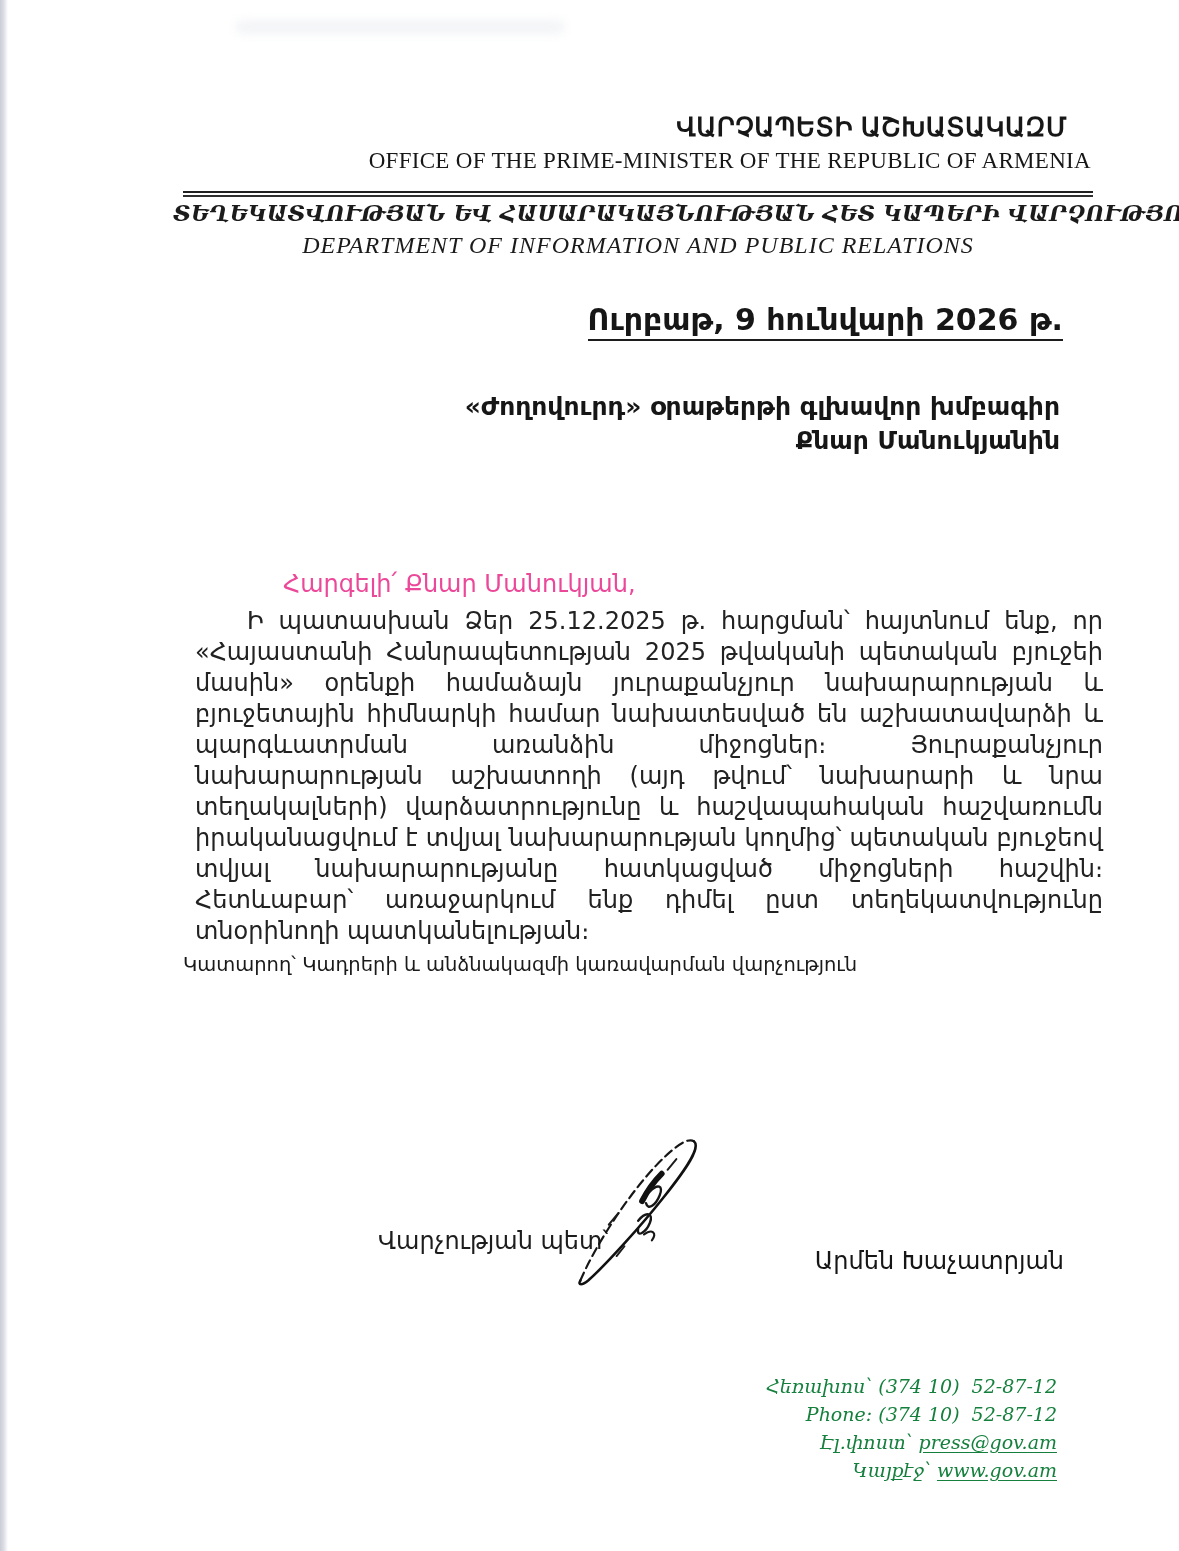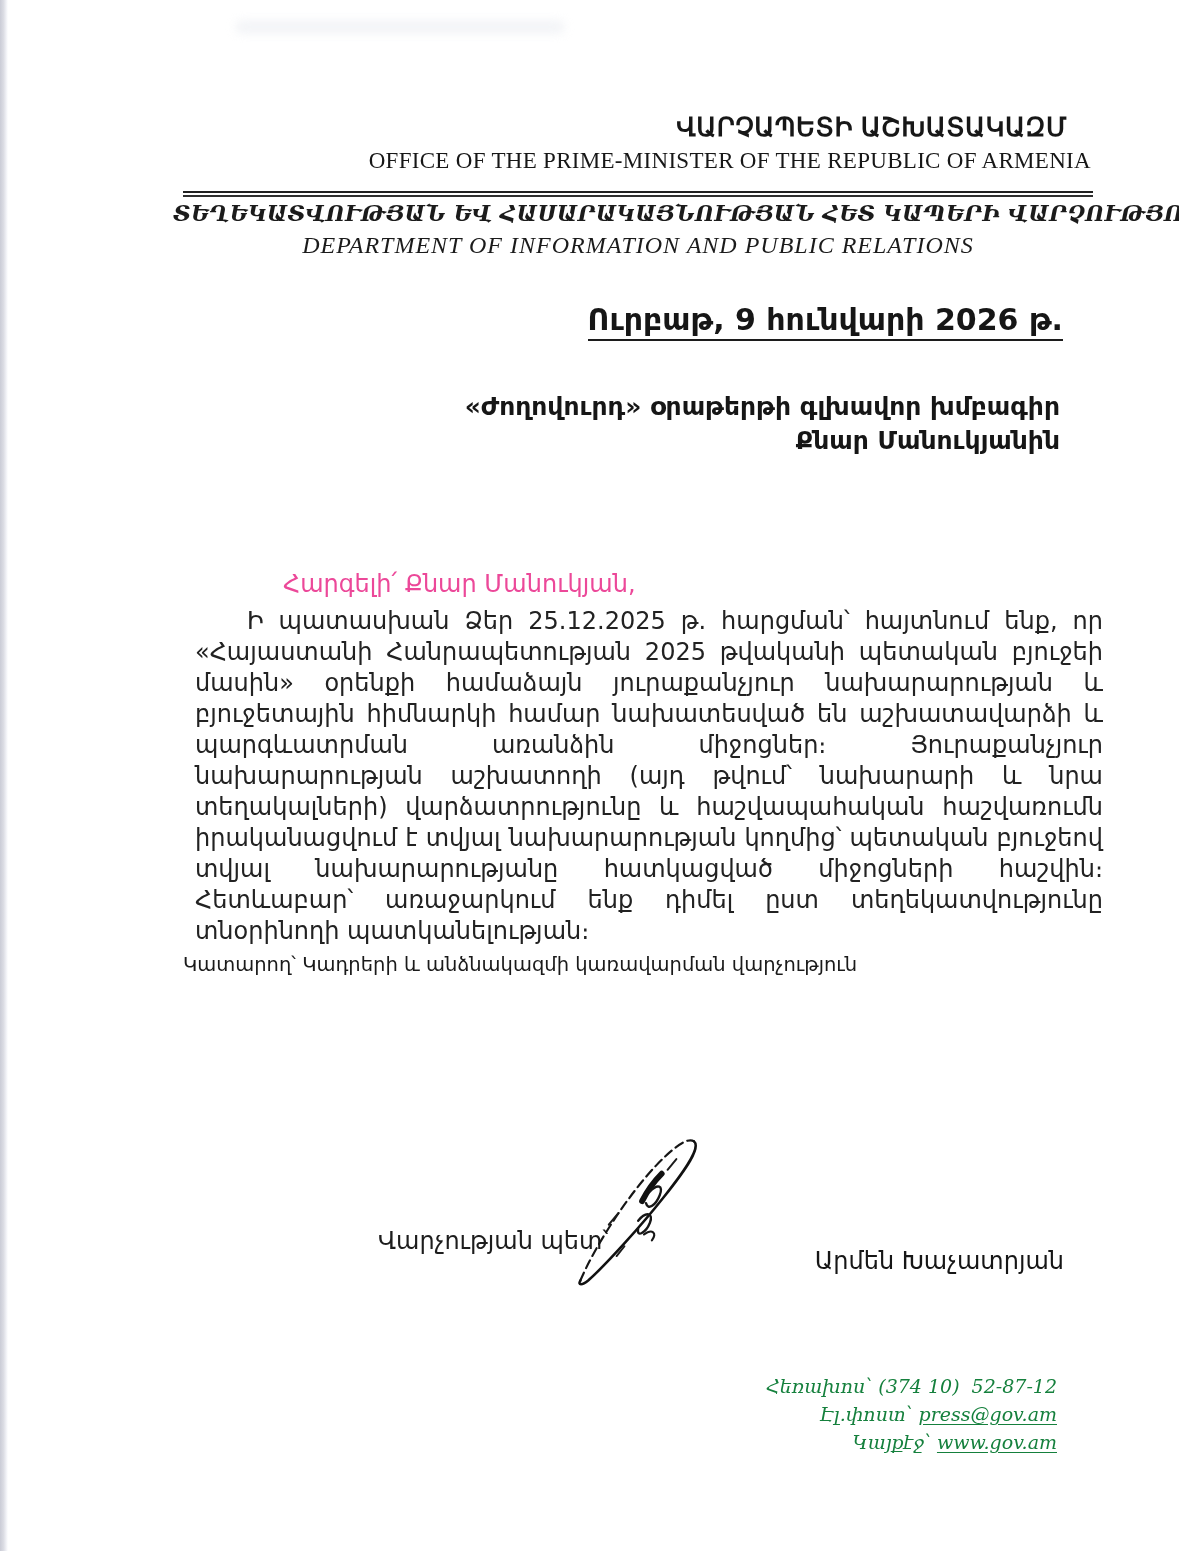--- a/index.html
+++ b/index.html
@@ -145,17 +145,18 @@
     <path d="M 104 62 C 112 54, 118 56, 114 66 C 110 76, 102 82, 100 74" stroke="#161616" stroke-width="2.4" stroke-linecap="round"></path>
     <path d="M 92 92 C 100 82, 108 84, 104 94 C 100 104, 90 110, 92 100" stroke="#161616" stroke-width="2.4" stroke-linecap="round"></path>
     <path d="M 98 106 C 106 100, 112 104, 106 112" stroke="#161616" stroke-width="2.2" stroke-linecap="round"></path>
     <path d="M 62 96 L 72 84 M 78 118 L 70 128 M 122 40 L 131 29" stroke="#1c1c1c" stroke-width="2" stroke-linecap="round"></path>
   </svg>
 
   <div class="sig-name">Արմեն Խաչատրյան</div>
 
   <div class="footer">
     <div><span>Հեռախոս՝</span> <span class="val">(374 10)  52-87-12</span></div>
+    <div><span>Phone:</span> <span class="val">(374 10)  52-87-12</span></div>
     <div><span>Էլ.փոստ՝</span> <span class="val link">press@gov.am</span></div>
     <div><span>Կայքէջ՝</span> <span class="val link">www.gov.am</span></div>
   </div>
 
 </div>
 
 </body></html>

